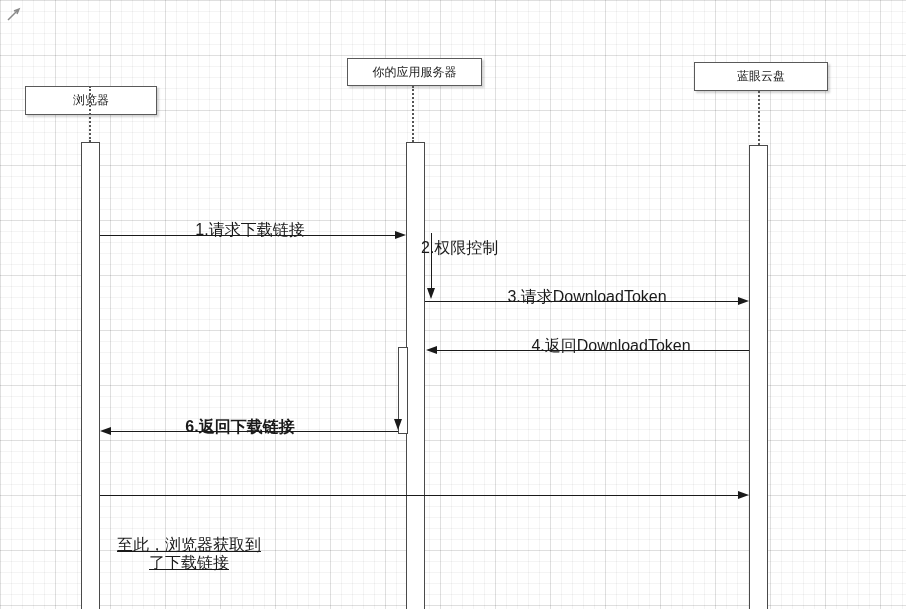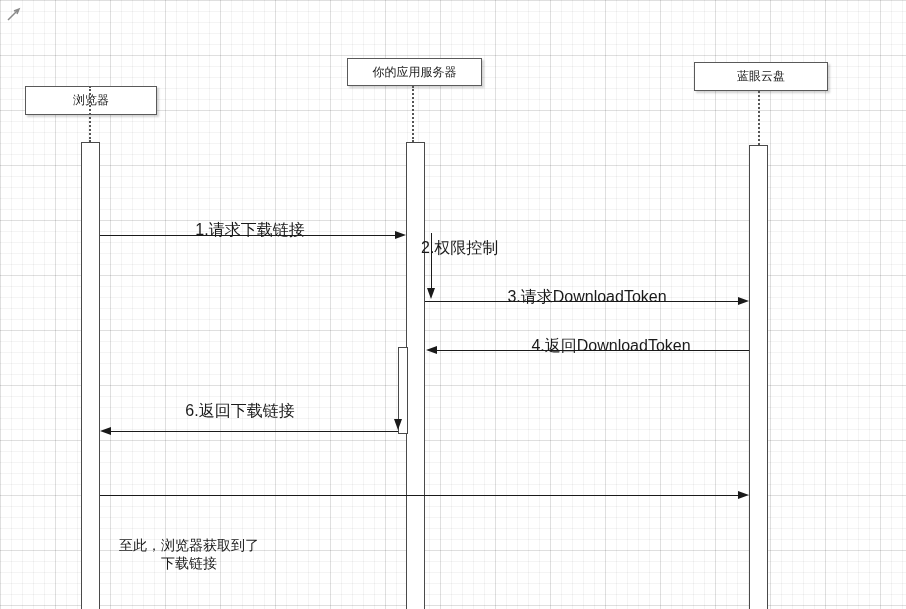--- a/index.html
+++ b/index.html
@@ -63,24 +63,25 @@
   .msg-label {
     position: absolute;
     font-size: 16px;
     white-space: nowrap;
     text-align: center;
     color: #1a1a1a;
   }
   .msg-label.left-align { text-align: left; }
   .note-text {
     position: absolute;
-    font-size: 14px;
+    font-size: 16px;
     line-height: 18px;
     text-align: center;
     color: #1a1a1a;
+    text-decoration: underline;
   }
   .corner-mark {
     position: absolute;
     left: 5px;
     top: 5px;
     width: 18px;
     height: 18px;
   }
 </style>
 </head>
@@ -125,20 +126,20 @@
   <div class="msg-label" style="left:425px; top:287px; width:324px;">3.请求DownloadToken</div>
 
   <div class="ah ah-left" style="left:426px; top:346px;"></div>
   <div class="hline" style="left:437px; top:350px; width:312px;"></div>
   <div class="msg-label" style="left:455px; top:336px; width:312px;">4.返回DownloadToken</div>
 
   <div class="ah ah-down" style="left:394px; top:419px;"></div>
 
   <div class="ah ah-left" style="left:100px; top:427px;"></div>
   <div class="hline" style="left:111px; top:431px; width:287px;"></div>
-  <div class="msg-label" style="left:100px; top:401px; width:280px;">6.返回下载链接</div>
+  <div class="msg-label" style="left:100px; top:417px; width:280px;font-weight:bold;">6.返回下载链接</div>
 
   <div class="hline" style="left:100px; top:495px; width:638px;"></div>
   <div class="ah ah-right" style="left:738px; top:491px;"></div>
 
   <div class="note-text" style="left:113px; top:536px; width:152px;">至此，浏览器获取到了下载链接</div>
 
 </div>
 
 </body></html>

